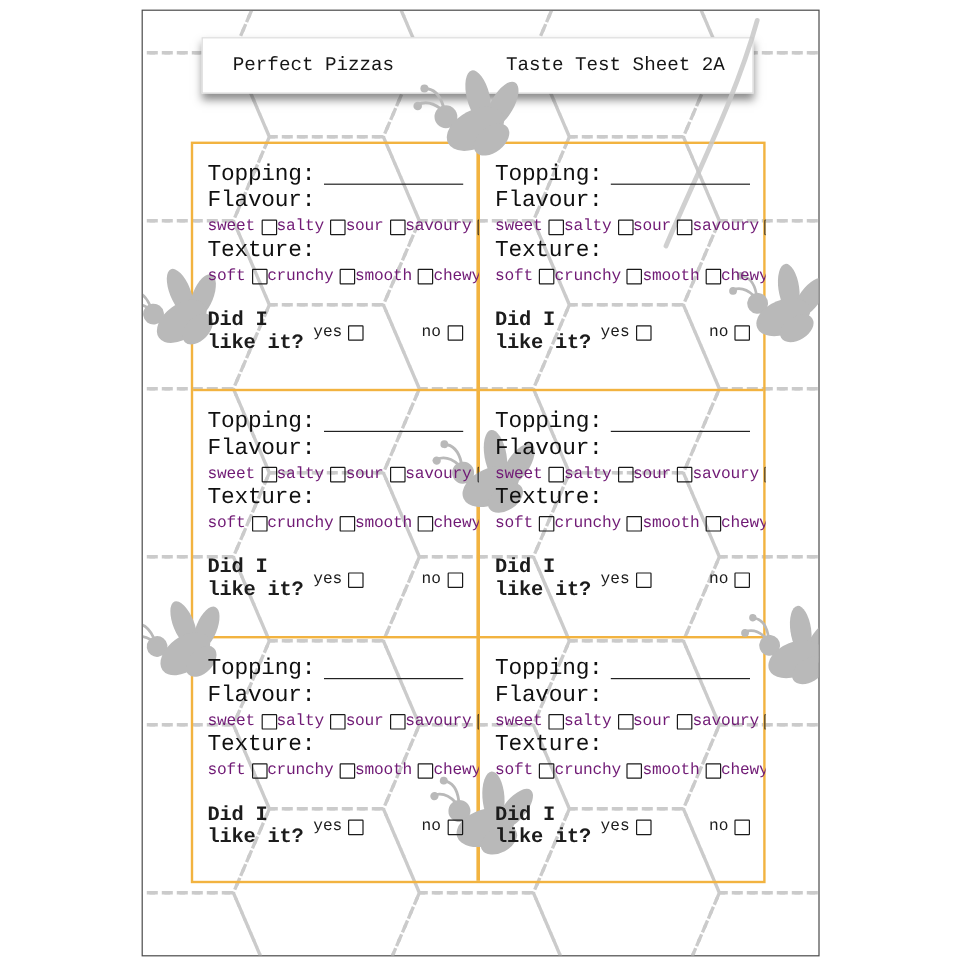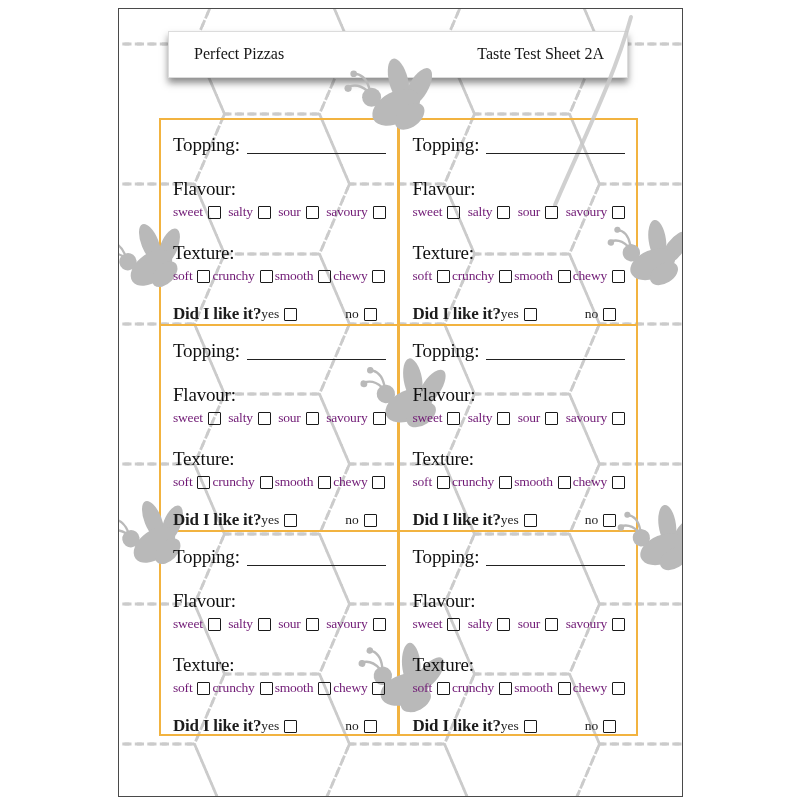--- a/index.html
+++ b/index.html
@@ -1,17 +1,17 @@
 <!DOCTYPE html>
 <html style="--orange: #F2B340; --dash: #CBCBCB; --bee: #B9B9B9;"><head>
 <meta charset="utf-8">
 <style>
   html,body{margin:0;padding:0;background:#ffffff;}
   .canvas{position:relative;width:800px;height:800px;background:#ffffff;overflow:hidden;
-          font-family:Liberation Serif, serif;color:#1c1c1c;}
+          font-family:Liberation Mono, monospace;color:#1c1c1c;}
   .page{position:absolute;left:118px;top:8px;width:565px;height:789px;box-sizing:border-box;
         background:#ffffff;border:1.5px solid #4a4a4a;overflow:hidden;}
   
   #hex-layer{position:absolute;left:0;top:0;z-index:1;}
   .grid-borders{position:absolute;left:40px;top:109px;width:479px;height:618px;box-sizing:border-box;
         border:2.2px solid var(--orange);z-index:2;}
   .vdiv{position:absolute;left:calc(50% - 1.1px);top:0;width:2.2px;height:100%;background:var(--orange);}
   .hdiv{position:absolute;left:0;width:100%;height:2.2px;background:var(--orange);}
   .hdiv.h1{top:204px;} .hdiv.h2{top:410px;}
   .header-bar{position:absolute;left:49px;top:22px;width:458px;height:45px;background:#ffffff;
@@ -28,21 +28,21 @@
   .nd-name{left:0;width:184px;} .nd-date{left:338px;width:112px;}
   .uline{flex:1;border-bottom:1.4px solid #333;margin-left:6px;height:13px;}
   
   .grid-cells{position:absolute;left:40px;top:109px;width:479px;height:618px;box-sizing:border-box;
         display:grid;grid-template-columns:1fr 1fr;grid-template-rows:1fr 1fr 1fr;}
   .cell{box-sizing:border-box;padding:8px 13px 0 14px;overflow:hidden;}
   .row{display:flex;align-items:flex-end;}
   .big{font-size:19px;color:#101010;letter-spacing:-0.2px;}
   .topping-row{margin-top:8px;}
   .fill-line{flex:1;border-bottom:1.7px solid #222;height:16px;margin-left:7px;margin-bottom:2px;}
-  .lbl{margin-top:22px;}
+  .lbl{}
   .opts{display:flex;justify-content:space-between;align-items:center;margin-top:4px;
         font-size:13.5px;letter-spacing:-0.2px;white-space:nowrap;color:#701a75;}
   .opt{display:inline-flex;align-items:center;}
   .cb{display:inline-block;width:11px;height:11px;border:1.6px solid #1a1a1a;border-radius:1px;
       margin-left:5px;background:transparent;}
   .like-row{display:flex;align-items:center;margin-top:20px;}
   .like{font-size:17px;font-weight:bold;letter-spacing:-0.2px;}
   .opt-yes{font-size:13.5px;}
   .opt-no{margin-left:48px;font-size:13.5px;}
   

